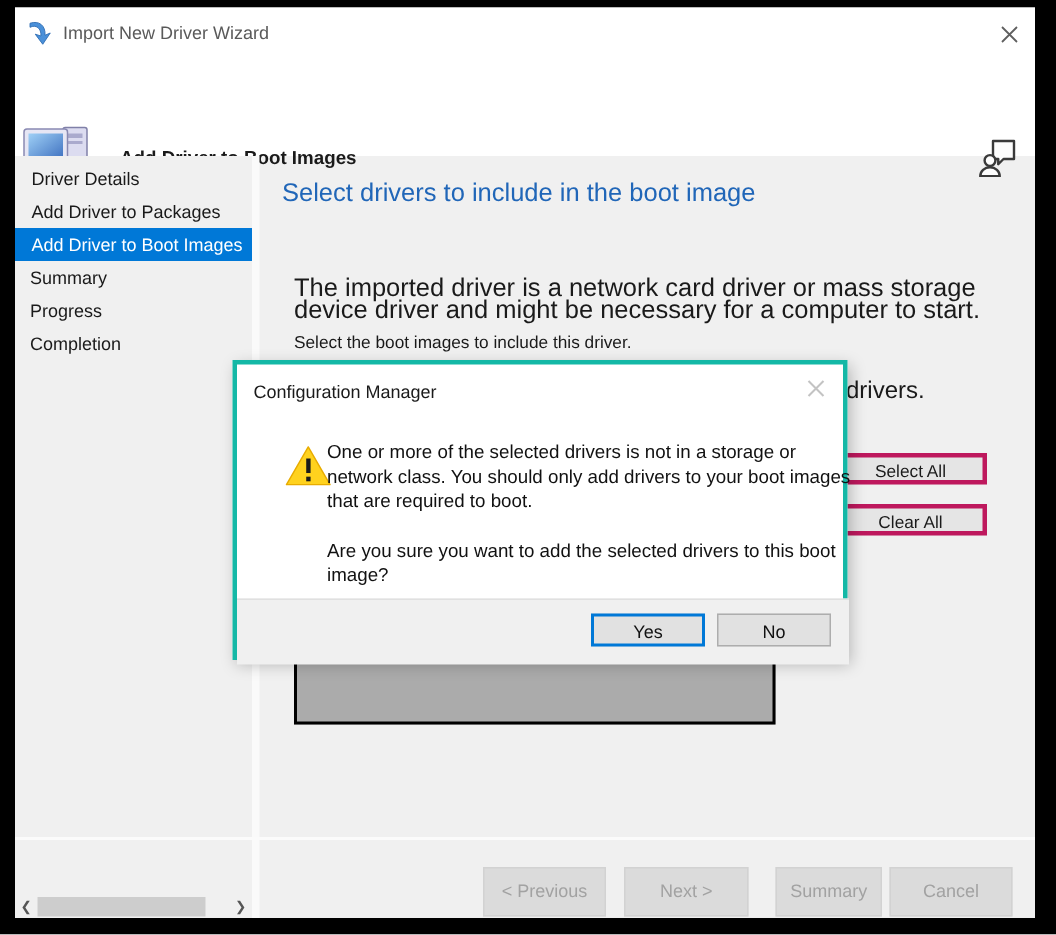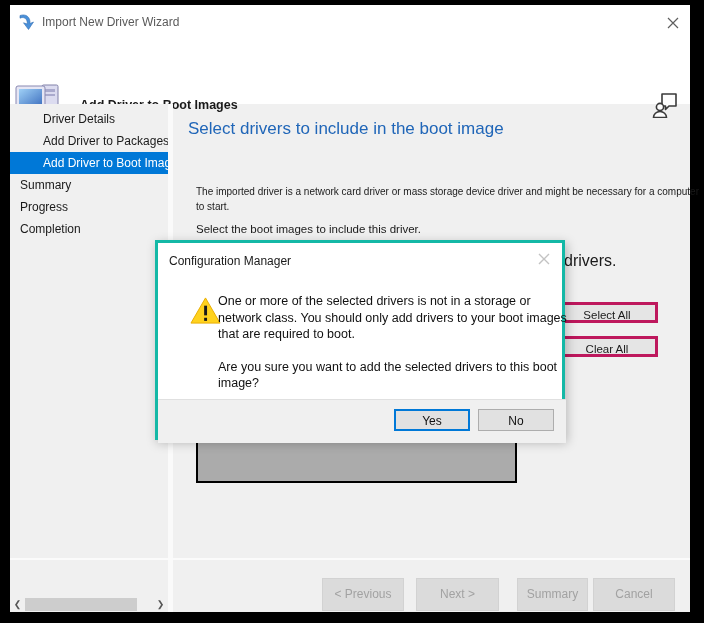--- a/index.html
+++ b/index.html
@@ -15,34 +15,34 @@
 
   
   .header{position:absolute;left:0;top:35px;width:680px;height:64px;background:#fff;}
   .pc-icon{position:absolute;left:5px;top:43px;width:46px;height:44px;}
   .header-title{position:absolute;left:70px;top:58px;font-size:12.5px;font-weight:bold;color:#1a1a1a;white-space:nowrap;}
   .feedback-icon{position:absolute;left:642px;top:50px;width:28px;height:28px;cursor:pointer;}
 
   
   .sidebar{position:absolute;left:0;top:99px;width:158px;height:508px;background:#f0f0f0;padding-top:4px;box-sizing:border-box;overflow:hidden;}
   .side-item{height:22px;line-height:22px;font-size:12px;color:#1a1a1a;white-space:nowrap;overflow:hidden;padding-left:10px;}
-  .side-item.sub{padding-left:33px;}
+  .side-item.sub{padding-left:11px;}
   .side-item.selected{background:#0078d7;color:#fff;}
   .divider{position:absolute;left:158px;top:99px;width:5px;height:508px;background:#fafafa;}
 
   
   .hscroll{position:absolute;left:0;top:592px;width:158px;height:15px;background:#f0f0f0;}
   .hscroll .arrow{position:absolute;top:0;width:15px;height:15px;font-size:9px;line-height:15px;text-align:center;color:#555;cursor:pointer;}
   .hscroll .arrow.left{left:0;}
   .hscroll .arrow.right{left:143px;}
   .hscroll .thumb{position:absolute;left:15px;top:1px;width:112px;height:13px;background:#cdcdcd;cursor:pointer;}
 
   
   .content-heading{position:absolute;left:178px;top:114px;font-size:17px;color:#2066b8;white-space:nowrap;}
-  .para1{position:absolute;left:186px;top:179px;width:505px;font-size:10px;line-height:15px;color:#1a1a1a;}
+  .para1{position:absolute;left:186px;top:179px;width:505px;font-size:17px;line-height:15px;color:#1a1a1a;}
   .para2{position:absolute;left:186px;top:218px;font-size:11.5px;color:#1a1a1a;white-space:nowrap;}
   .fragment{position:absolute;left:554px;top:247px;font-size:16px;color:#1a1a1a;white-space:nowrap;}
   .side-btn{position:absolute;width:102px;height:21px;background:#e5e5e5;border:3px solid #be185d;
             font-size:11.5px;color:#1a1a1a;font-family:"Liberation Sans",sans-serif;
             text-align:center;line-height:19px;cursor:pointer;box-sizing:border-box;}
   .select-all{left:546px;top:297px;}
   .clear-all{left:546px;top:331px;}
   .listbox{position:absolute;left:186px;top:345px;width:321px;height:133px;background:#ababab;border:2px solid #000;box-sizing:border-box;cursor:default;}
   .footer-line{position:absolute;left:0;top:553px;width:680px;height:2px;background:#fbfbfb;}
 

